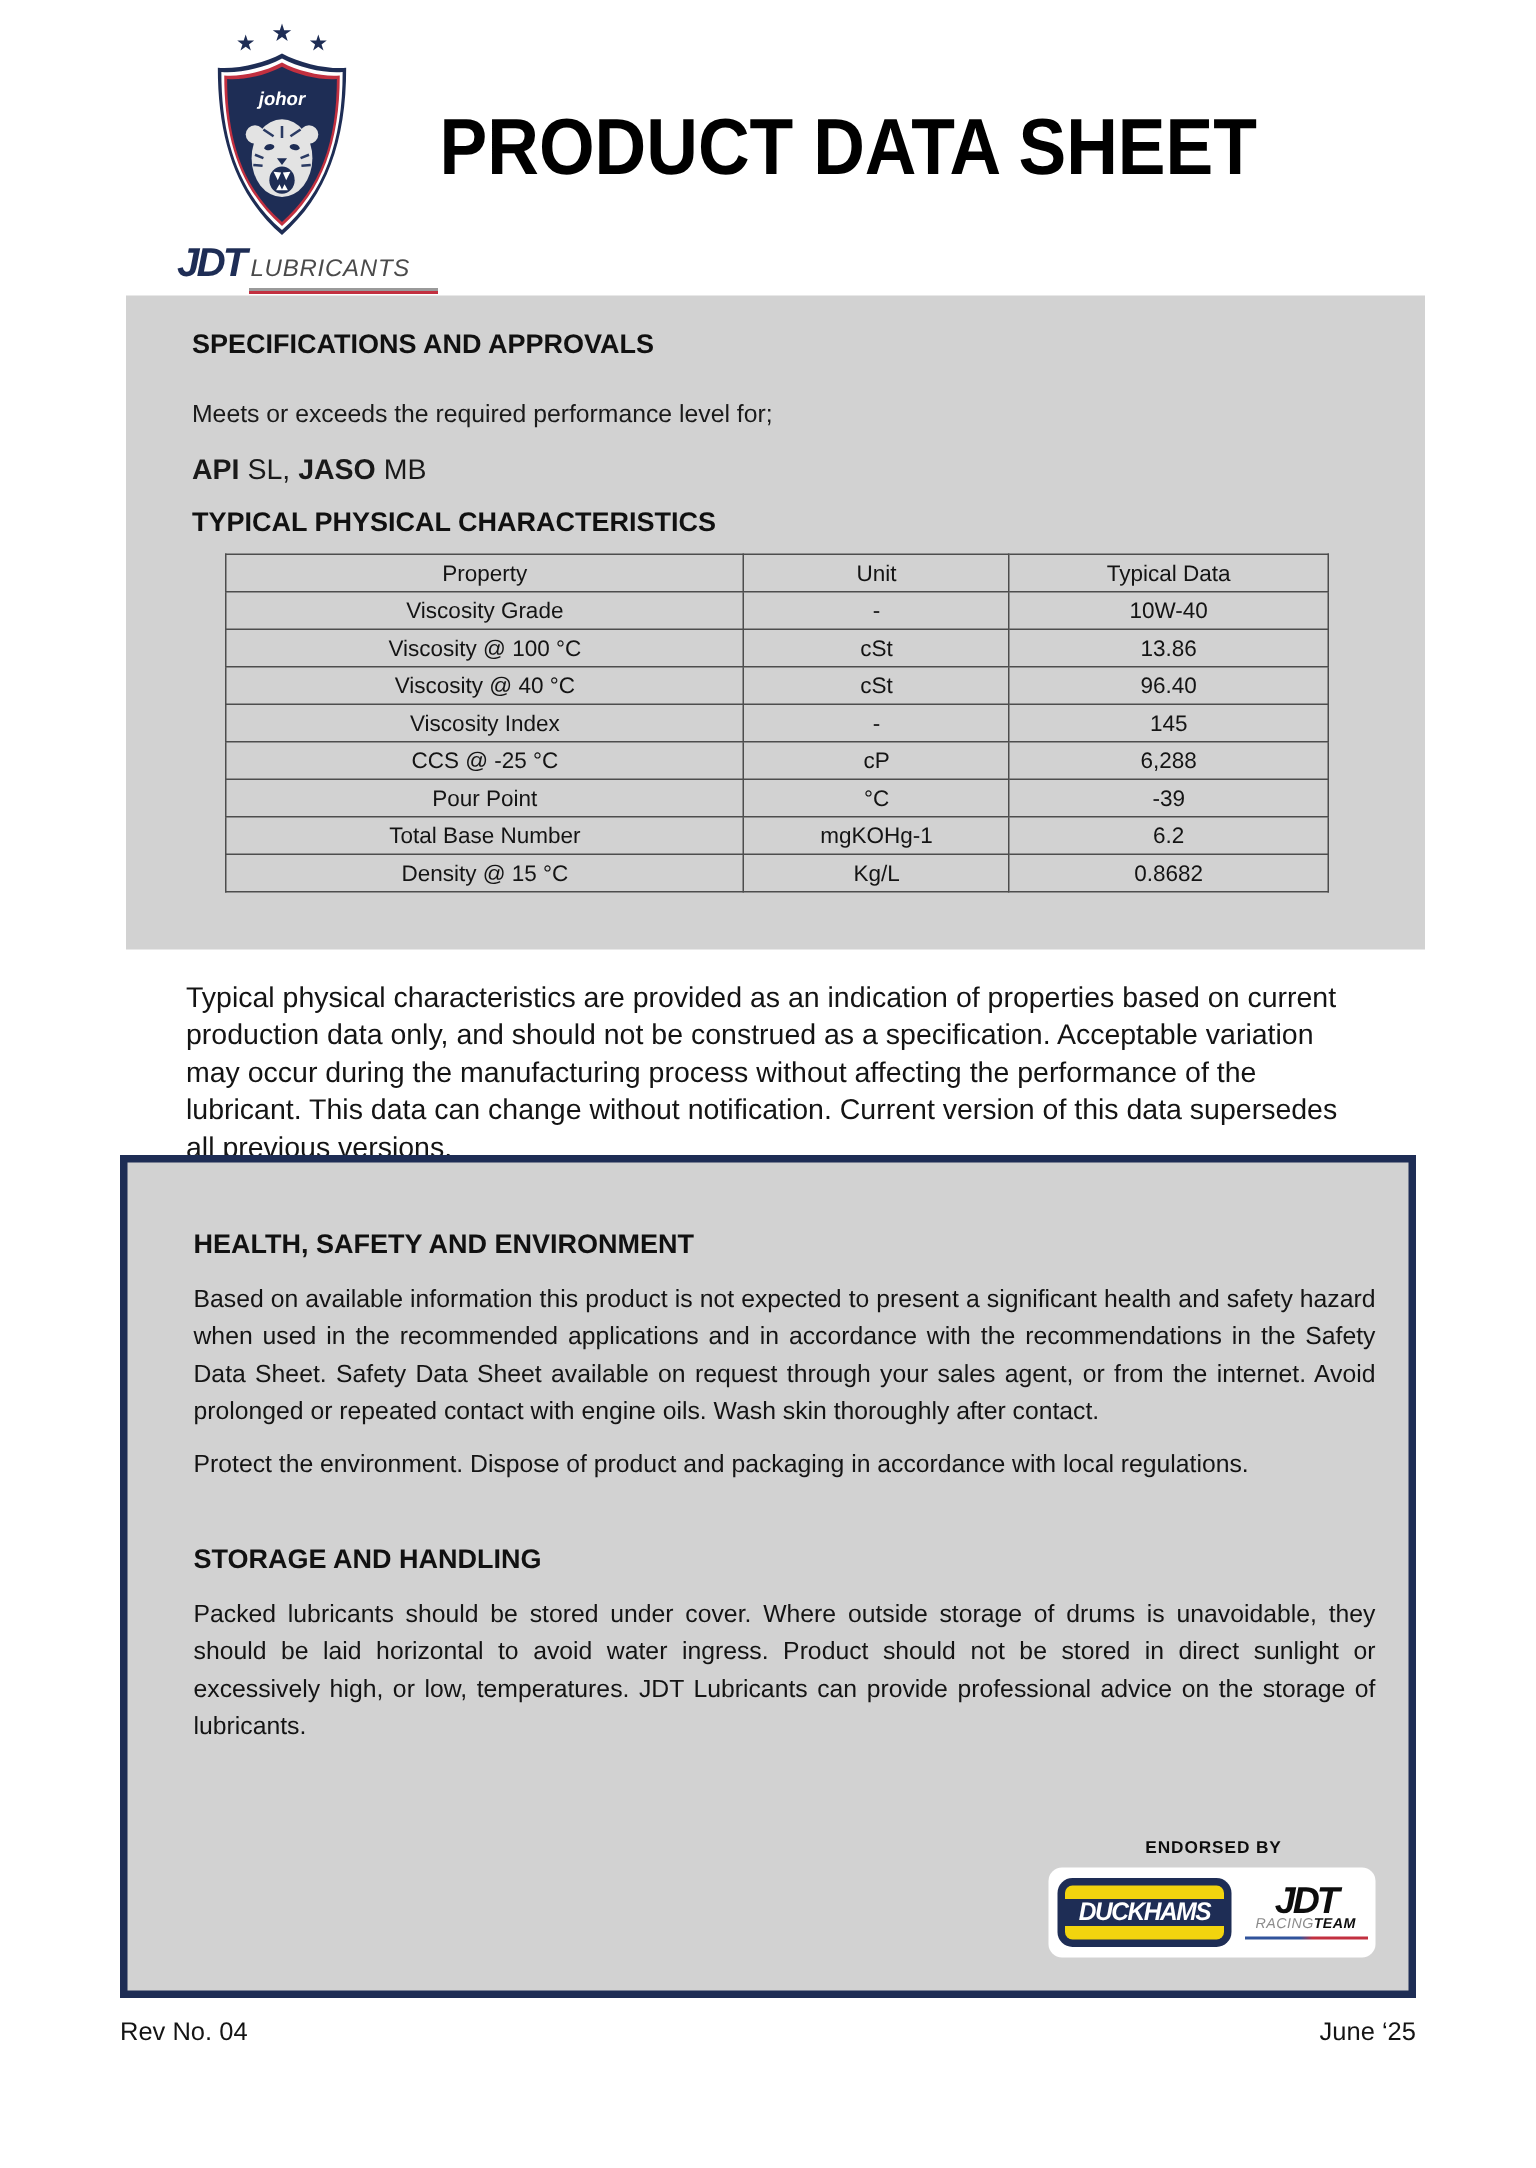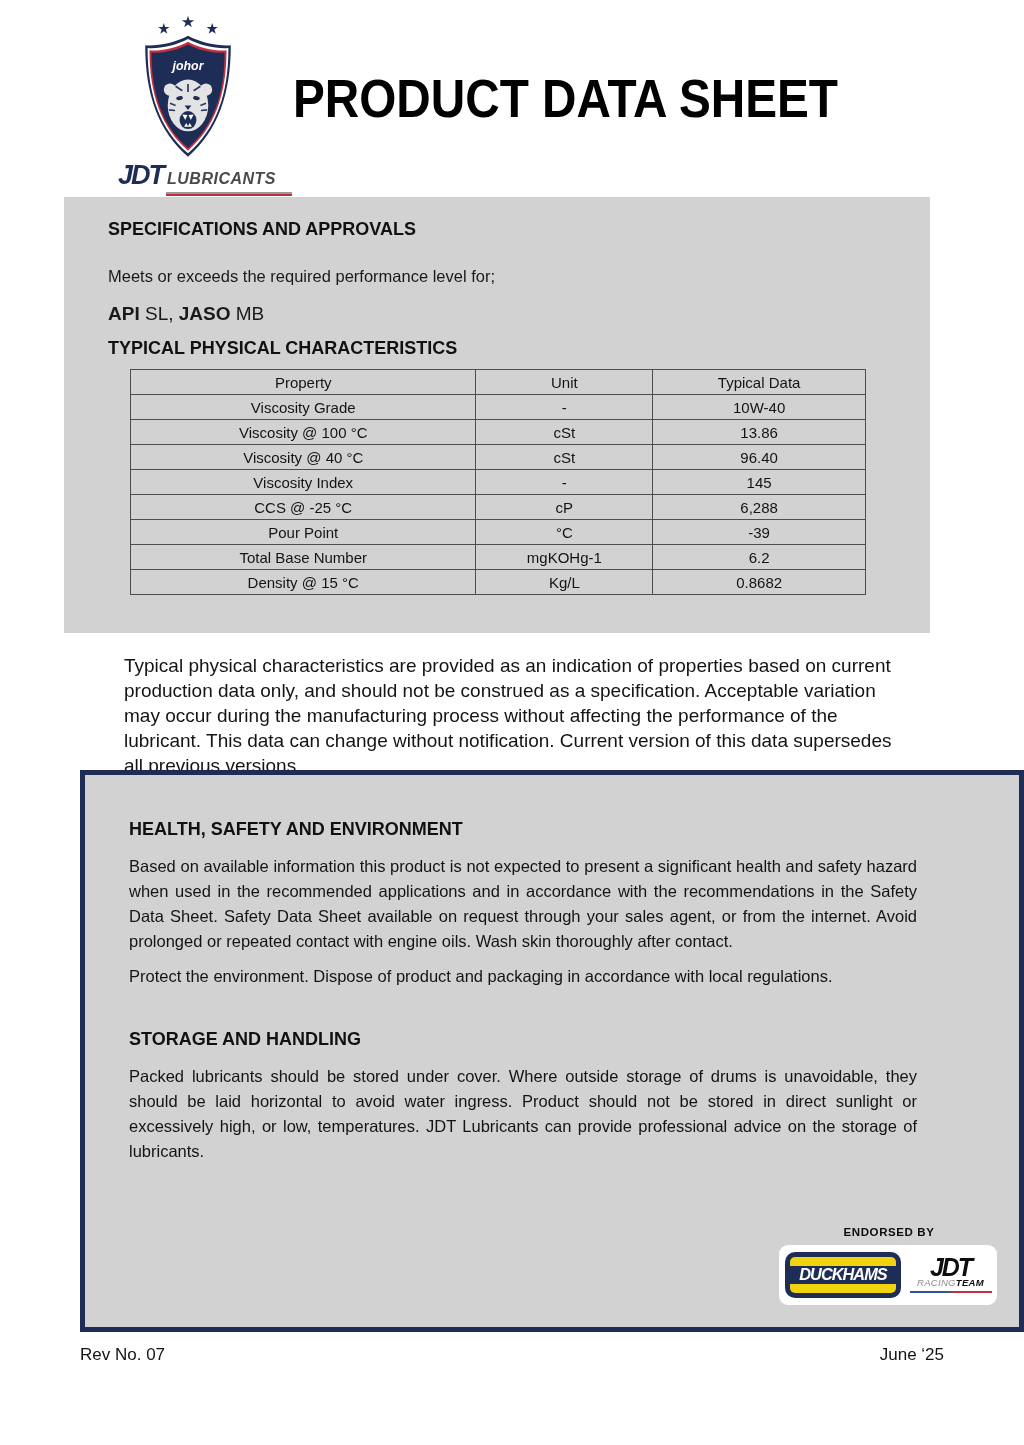--- a/index.html
+++ b/index.html
@@ -10,33 +10,33 @@
     color:#1a1a1a; overflow:hidden;
   }
 
   
   .crest-wrap { position:absolute; left:113px; top:12px; width:150px; }
   .crest-svg { display:block; width:148px; height:152px; margin:0 auto; }
   .wordmark { position:absolute; left:118px; top:160px; width:180px; }
   .wordmark-row { display:flex; align-items:baseline; }
   .wm-jdt { font-size:27px; font-weight:bold; font-style:italic; letter-spacing:-2px;
             color:var(--navy,#1e2d55); }
-  .wm-lub { font-size:16px; font-style:italic; font-weight:bold; color:#4a4a4a;
+  .wm-lub { font-size:16px; font-style:italic; font-weight:normal; color:#4a4a4a;
             letter-spacing:0.5px; margin-left:4px; }
   .wm-underline { margin-left:48px; width:126px; height:4px; margin-top:1px;
     background:linear-gradient(to bottom,#9a9a9a 45%,#ffffff 45%,#ffffff 55%,#c23040 55%); }
   .doc-title {
     position:absolute; left:293px; top:68px;
     font-size:53px; font-weight:bold; letter-spacing:0px; color:#000;
     transform:scaleX(.90); transform-origin:left center; white-space:nowrap;
   }
 
   
   .panel1 {
-    position:absolute; left:64px; top:197px; width:866px; height:436px;
+    position:absolute; left:84px; top:197px; width:866px; height:436px;
     background:var(--panel_gray,#d2d2d2); padding:22px 32px 0 44px;
   }
   .sec-heading { font-size:18px; font-weight:bold; color:#111; letter-spacing:0; }
   .intro-line { font-size:16.5px; margin-top:27px; }
   .approvals-line { font-size:19px; margin-top:17px; }
   .approvals-line b { font-weight:bold; }
   .char-heading { margin-top:13px; }
 
   table.spec-table {
     position:absolute; left:66px; top:172px; width:736px;
@@ -51,21 +51,21 @@
   .spec-table .col-data { width:213px; }
 
   
   .disclaimer {
     position:absolute; left:124px; top:653px; width:782px;
     font-size:19px; line-height:25px; text-align:left; color:#141414;
   }
 
   
   .panel2 {
-    position:absolute; left:80px; top:770px; width:944px; height:562px;
+    position:absolute; left:80px; top:770px; width:864px; height:562px;
     background:var(--panel_gray,#d2d2d2); border:5px solid var(--navy,#1e2d55);
     padding:44px 30px 0 40px;
   }
   .panel2 .sec-heading { margin-left:4px; }
   .body-par {
     font-size:16.5px; line-height:25px; text-align:justify; color:#141414;
     margin-top:14px; margin-left:4px; width:788px;
   }
   .body-par.no-justify { text-align:left; }
   .storage-heading { margin-top:40px; }
@@ -235,16 +235,16 @@
         </div>
         <div class="jdt-racing">
           <div class="jr-top">JDT</div>
           <div class="jr-sub"><span class="jr-racing">RACING</span><span class="jr-team">TEAM</span></div>
           <div class="jr-line"></div>
         </div>
       </div>
     </div>
   </div>
 
-  <div class="footer-left">Rev No. 07</div>
+  <div class="footer-left">Rev No. 04</div>
   <div class="footer-right">June ‘25</div>
 
 </div>
 
 </body></html>

